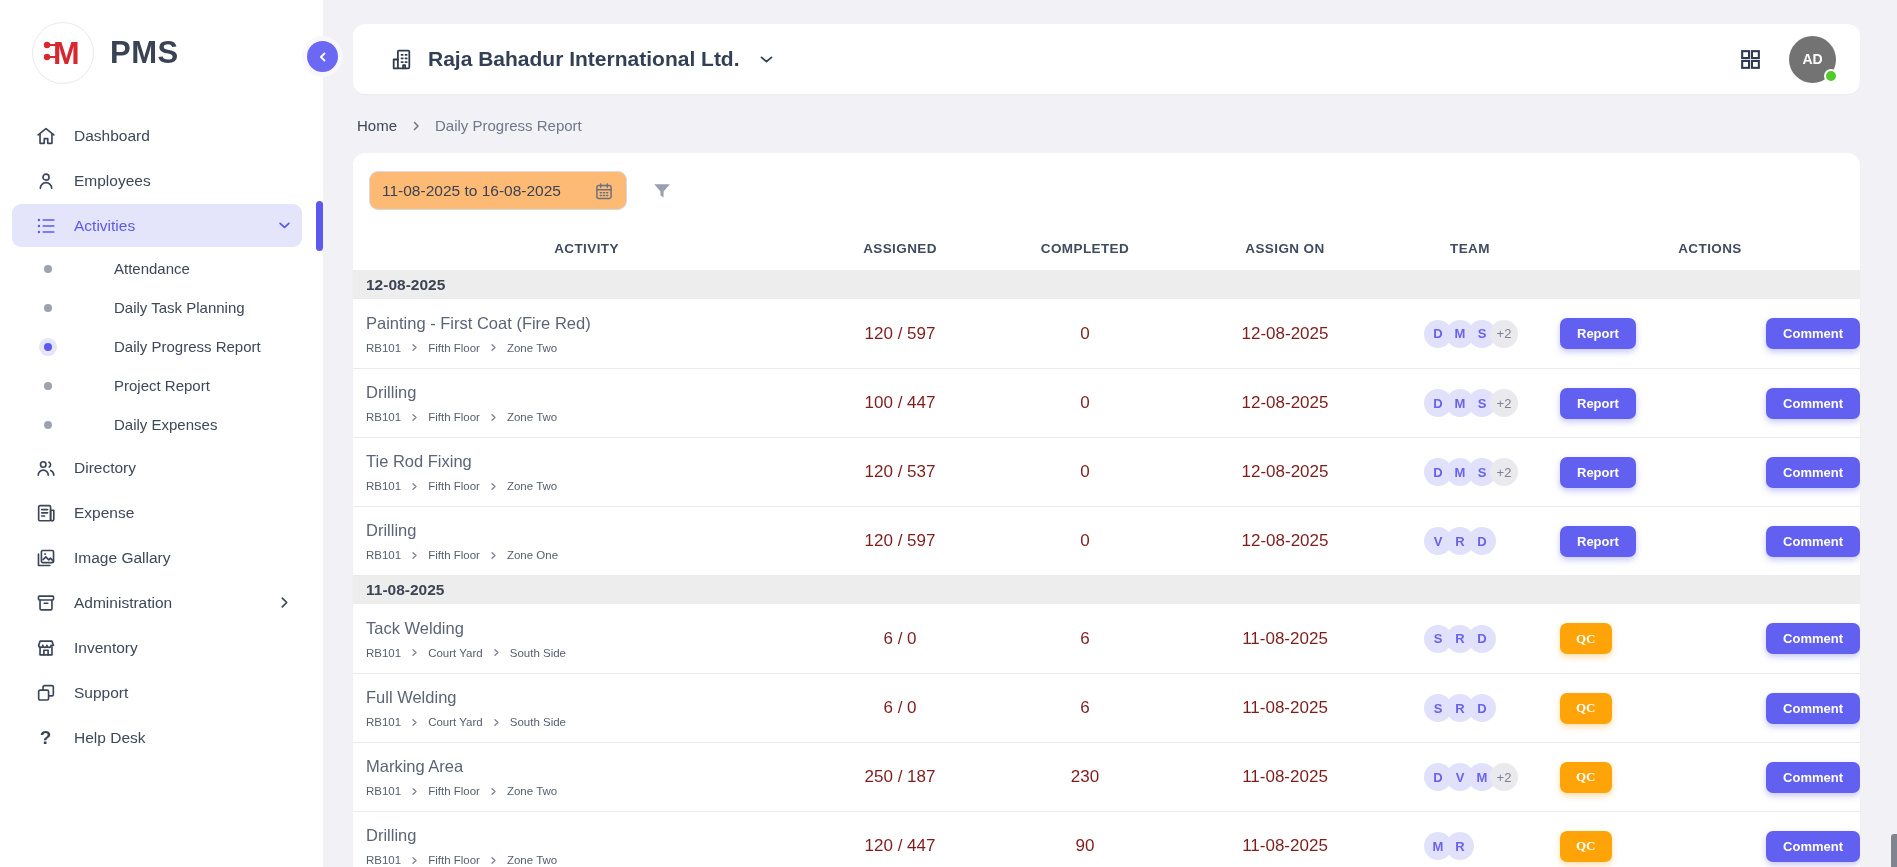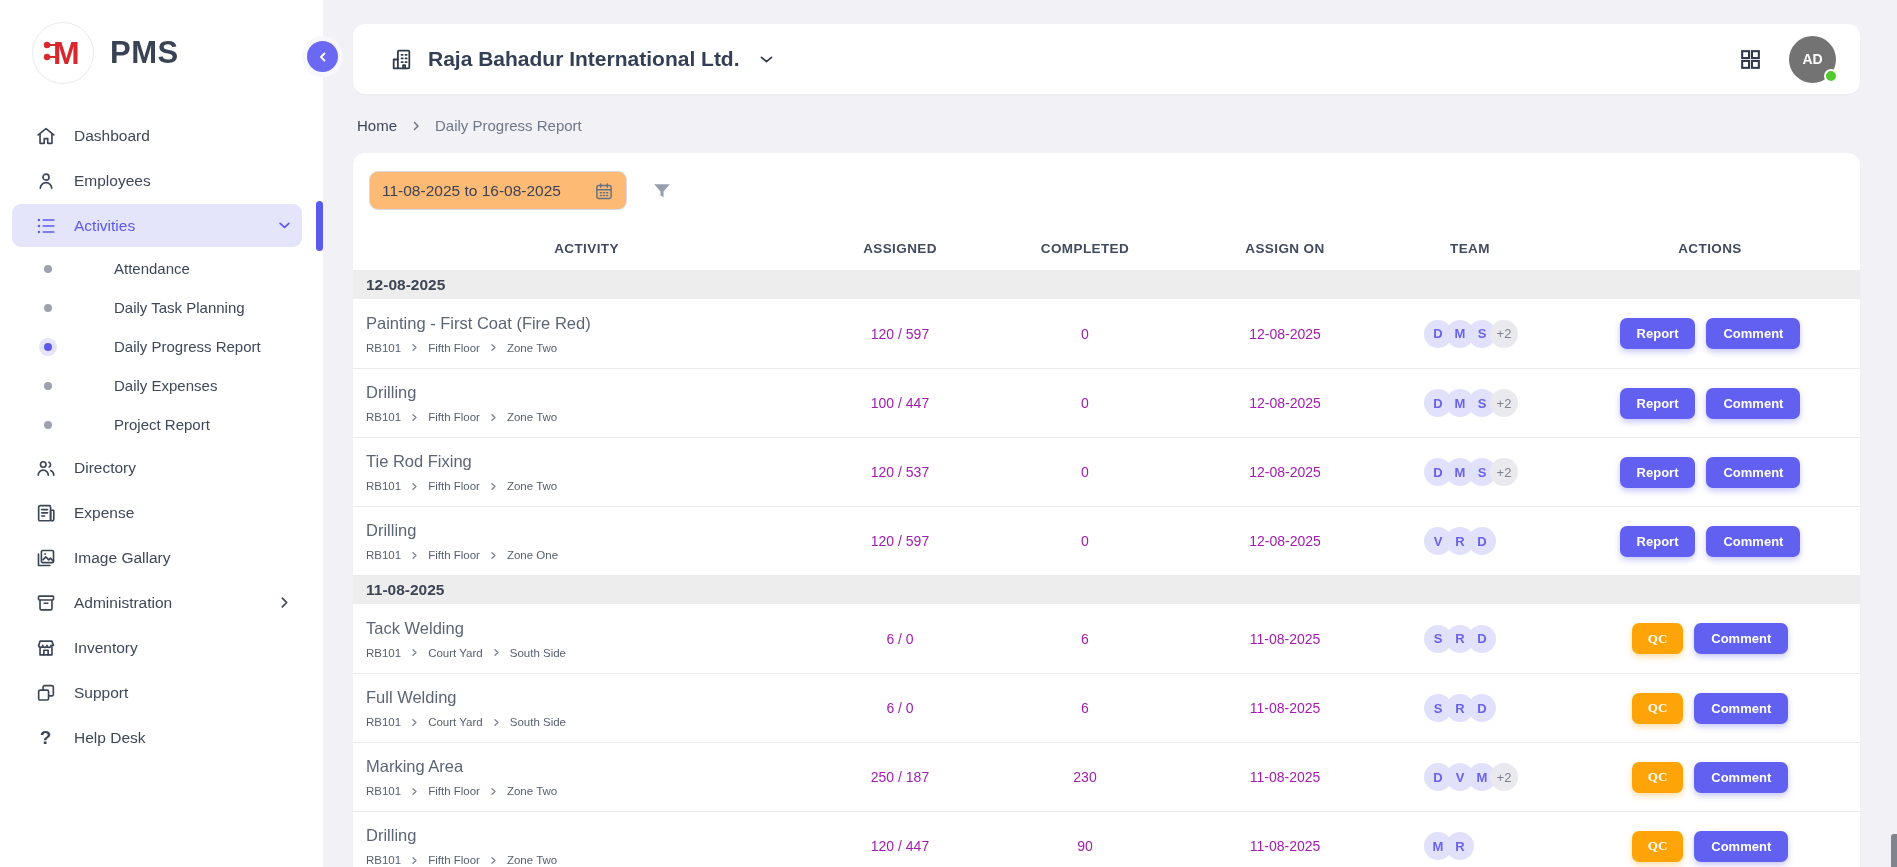--- a/index.html
+++ b/index.html
@@ -70,26 +70,26 @@
   .date-row + .data-row { border-top:none; }
   .data-row { height:69px; }
   .data-row + .data-row { border-top:1px solid #ebebef; }
   .data-row + .date-row { border-top:1px solid #ebebef; }
   .cell { }
   .c-activity { padding-left:13px; display:flex; flex-direction:column; justify-content:center; gap:9px; }
   .act-title { font-size:16.5px; color:#5c6575; }
   .act-path { display:flex; align-items:center; gap:9px; font-size:11.5px; color:#555f6e; }
   .crumb-sep { color:#77808f; display:flex; }
   .crumb-sep svg { width:9px; height:9px; }
-  .c-num { text-align:center; font-size:14px; color:#a21caf; }
+  .c-num { text-align:center; font-size:17px; color:#7f1d1d; }
   .c-team { display:flex; align-items:center; padding-left:44px; }
   .chip { width:28px; height:28px; border-radius:50%; background:#e1e1fc; color:#6a63ea; font-size:13px; font-weight:700; display:inline-flex; align-items:center; justify-content:center; margin-left:-6px; }
   .chip:first-child { margin-left:0; }
   .chip.extra { background:#e9e9ee; color:#7c828f; font-weight:400; font-size:13px; }
-  .c-actions { display:flex; align-items:center; justify-content:center; gap:11px; padding-right:0; }
+  .c-actions { display:flex; align-items:center; justify-content:space-between; gap:11px; padding-right:0; }
   .btn { height:31px; padding:0 17px; border:none; border-radius:7px; background:#6160f0; color:#fff; font-size:13px; font-weight:700; font-family:"Liberation Sans",sans-serif; cursor:pointer; box-shadow:0 3px 6px rgba(97,96,240,0.35); }
   .btn.qc { background:#ffa408; box-shadow:0 3px 6px rgba(255,164,8,0.35); padding:0 16px;font-family:Liberation Serif, serif; }
 
   .scroll-thumb { position:fixed; right:0; bottom:0; width:6px; height:33px; background:#80858d; border-radius:3px 0 0 0; }
 </style>
 </head>
 <body>
 
 <aside class="sidebar">
   <div class="logo-row">
@@ -152,25 +152,25 @@
       <div class="sub-item">
         <span class="sub-dot"></span>
         <span class="sub-label">Daily Task Planning</span>
       </div>
       <div class="sub-item active">
         <span class="sub-dot"></span>
         <span class="sub-label">Daily Progress Report</span>
       </div>
       <div class="sub-item">
         <span class="sub-dot"></span>
-        <span class="sub-label">Daily Expenses</span>
+        <span class="sub-label">Project Report</span>
       </div>
       <div class="sub-item">
         <span class="sub-dot"></span>
-        <span class="sub-label">Project Report</span>
+        <span class="sub-label">Daily Expenses</span>
       </div>
       <div class="nav-row">
         <div class="nav-item">
           <span class="nav-icon">
             <svg viewBox="0 0 24 24" fill="none" stroke="currentColor" stroke-width="1.8" stroke-linecap="round" stroke-linejoin="round">
               <circle cx="9" cy="8.2" r="3"></circle>
               <path d="M3.5 19.8c0-3 2.5-5.5 5.5-5.5s5.5 2.5 5.5 5.5"></path>
               <path d="M15.3 5.6a3 3 0 0 1 .2 5.3M17.2 14.6c1.9.9 3.3 2.9 3.3 5.2"></path>
             </svg>
           </span>

